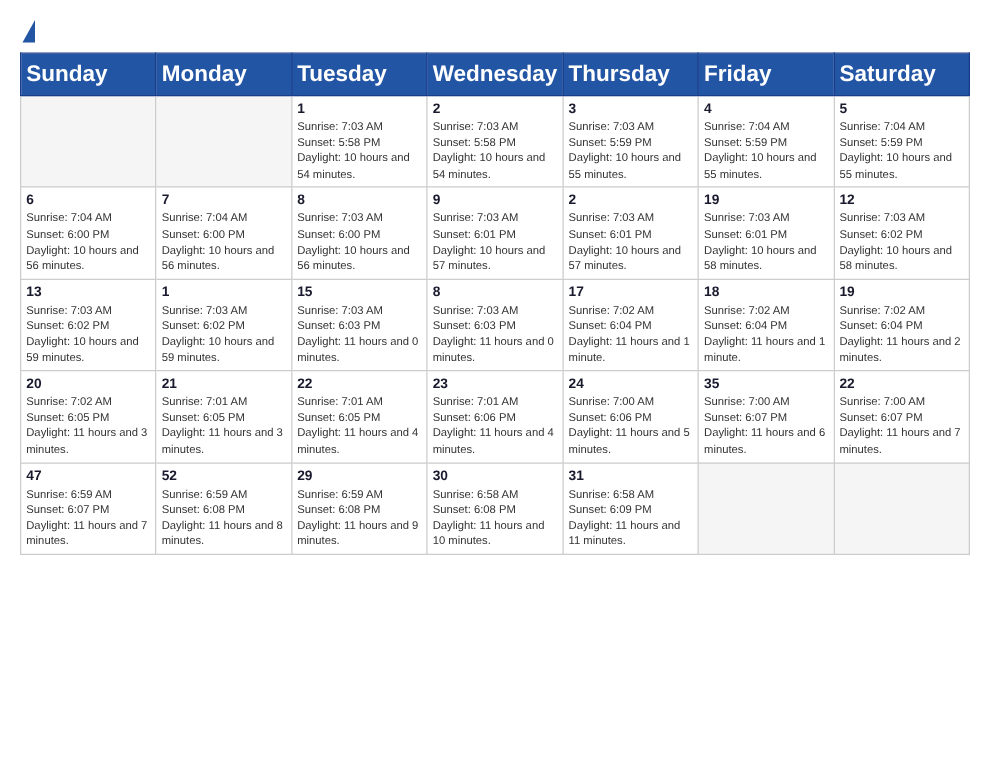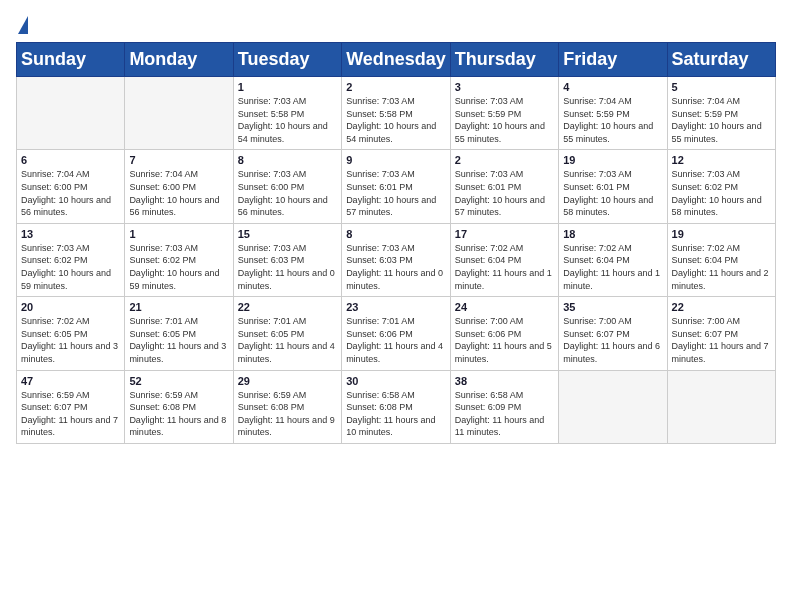--- a/index.html
+++ b/index.html
@@ -245,20 +245,20 @@
         </td>
         <td>
           <div class="day-number">29</div>
           <div class="day-info">Sunrise: 6:59 AM<br>Sunset: 6:08 PM<br>Daylight: 11 hours and 9 minutes.</div>
         </td>
         <td>
           <div class="day-number">30</div>
           <div class="day-info">Sunrise: 6:58 AM<br>Sunset: 6:08 PM<br>Daylight: 11 hours and 10 minutes.</div>
         </td>
         <td>
-          <div class="day-number">38</div>
+          <div class="day-number">31</div>
           <div class="day-info">Sunrise: 6:58 AM<br>Sunset: 6:09 PM<br>Daylight: 11 hours and 11 minutes.</div>
         </td>
         <td class="empty"></td>
         <td class="empty"></td>
       </tr>
     </tbody>
 </table>
 
 </body></html>

